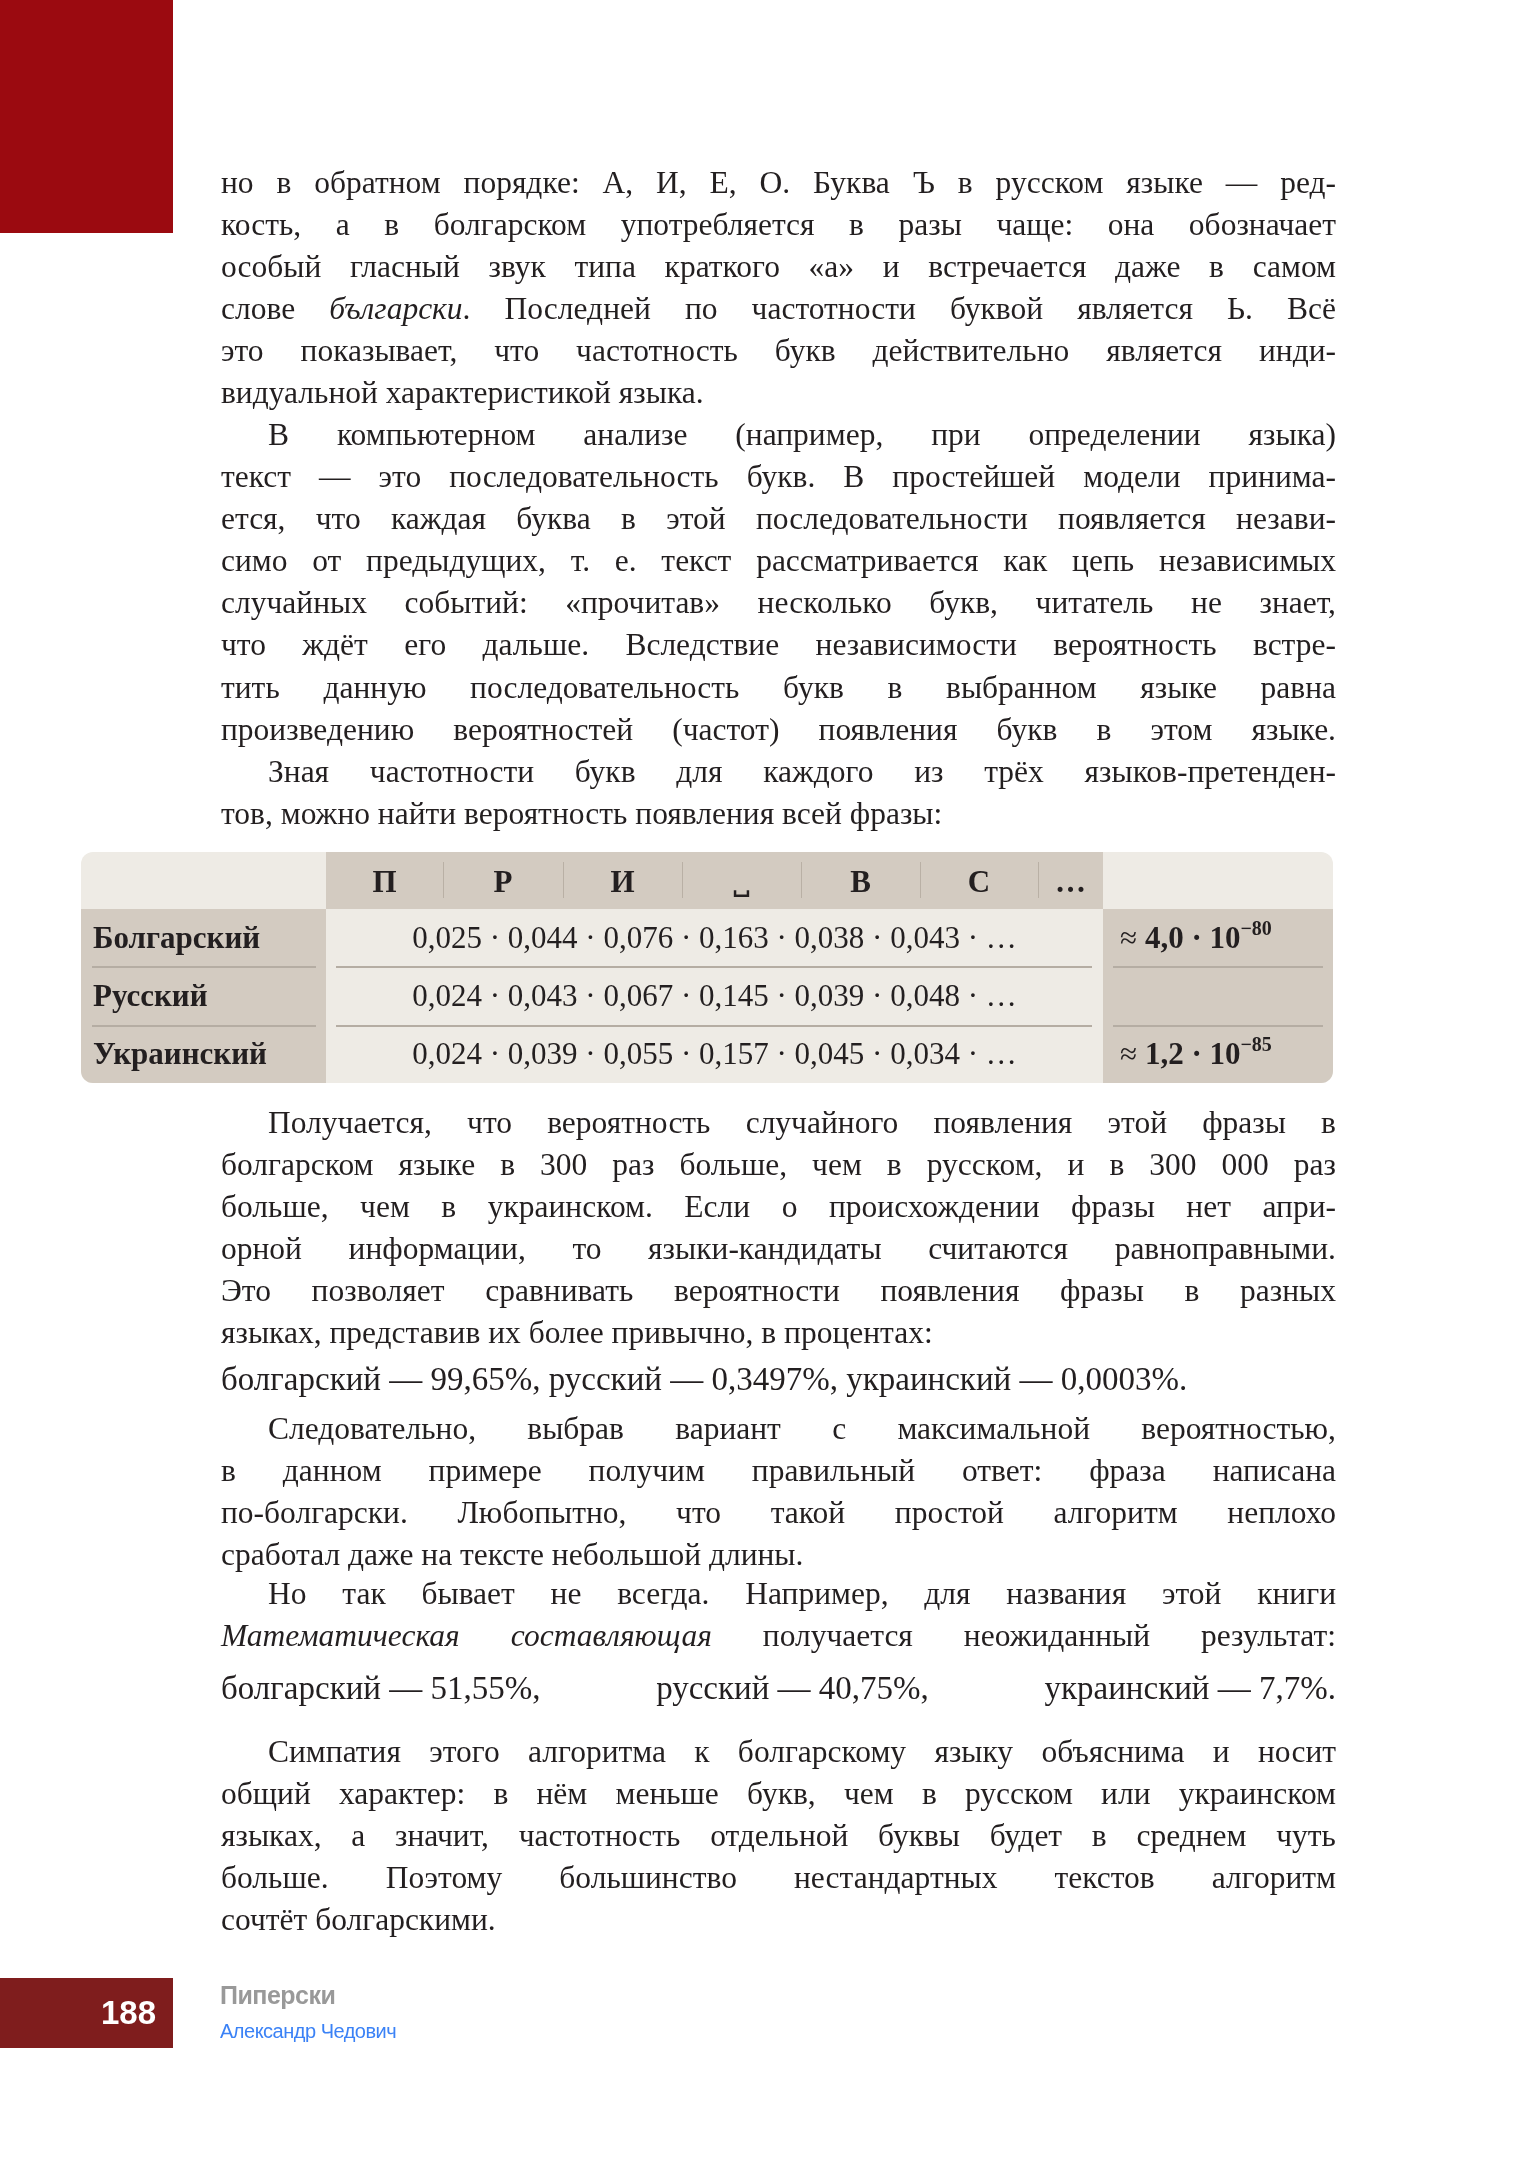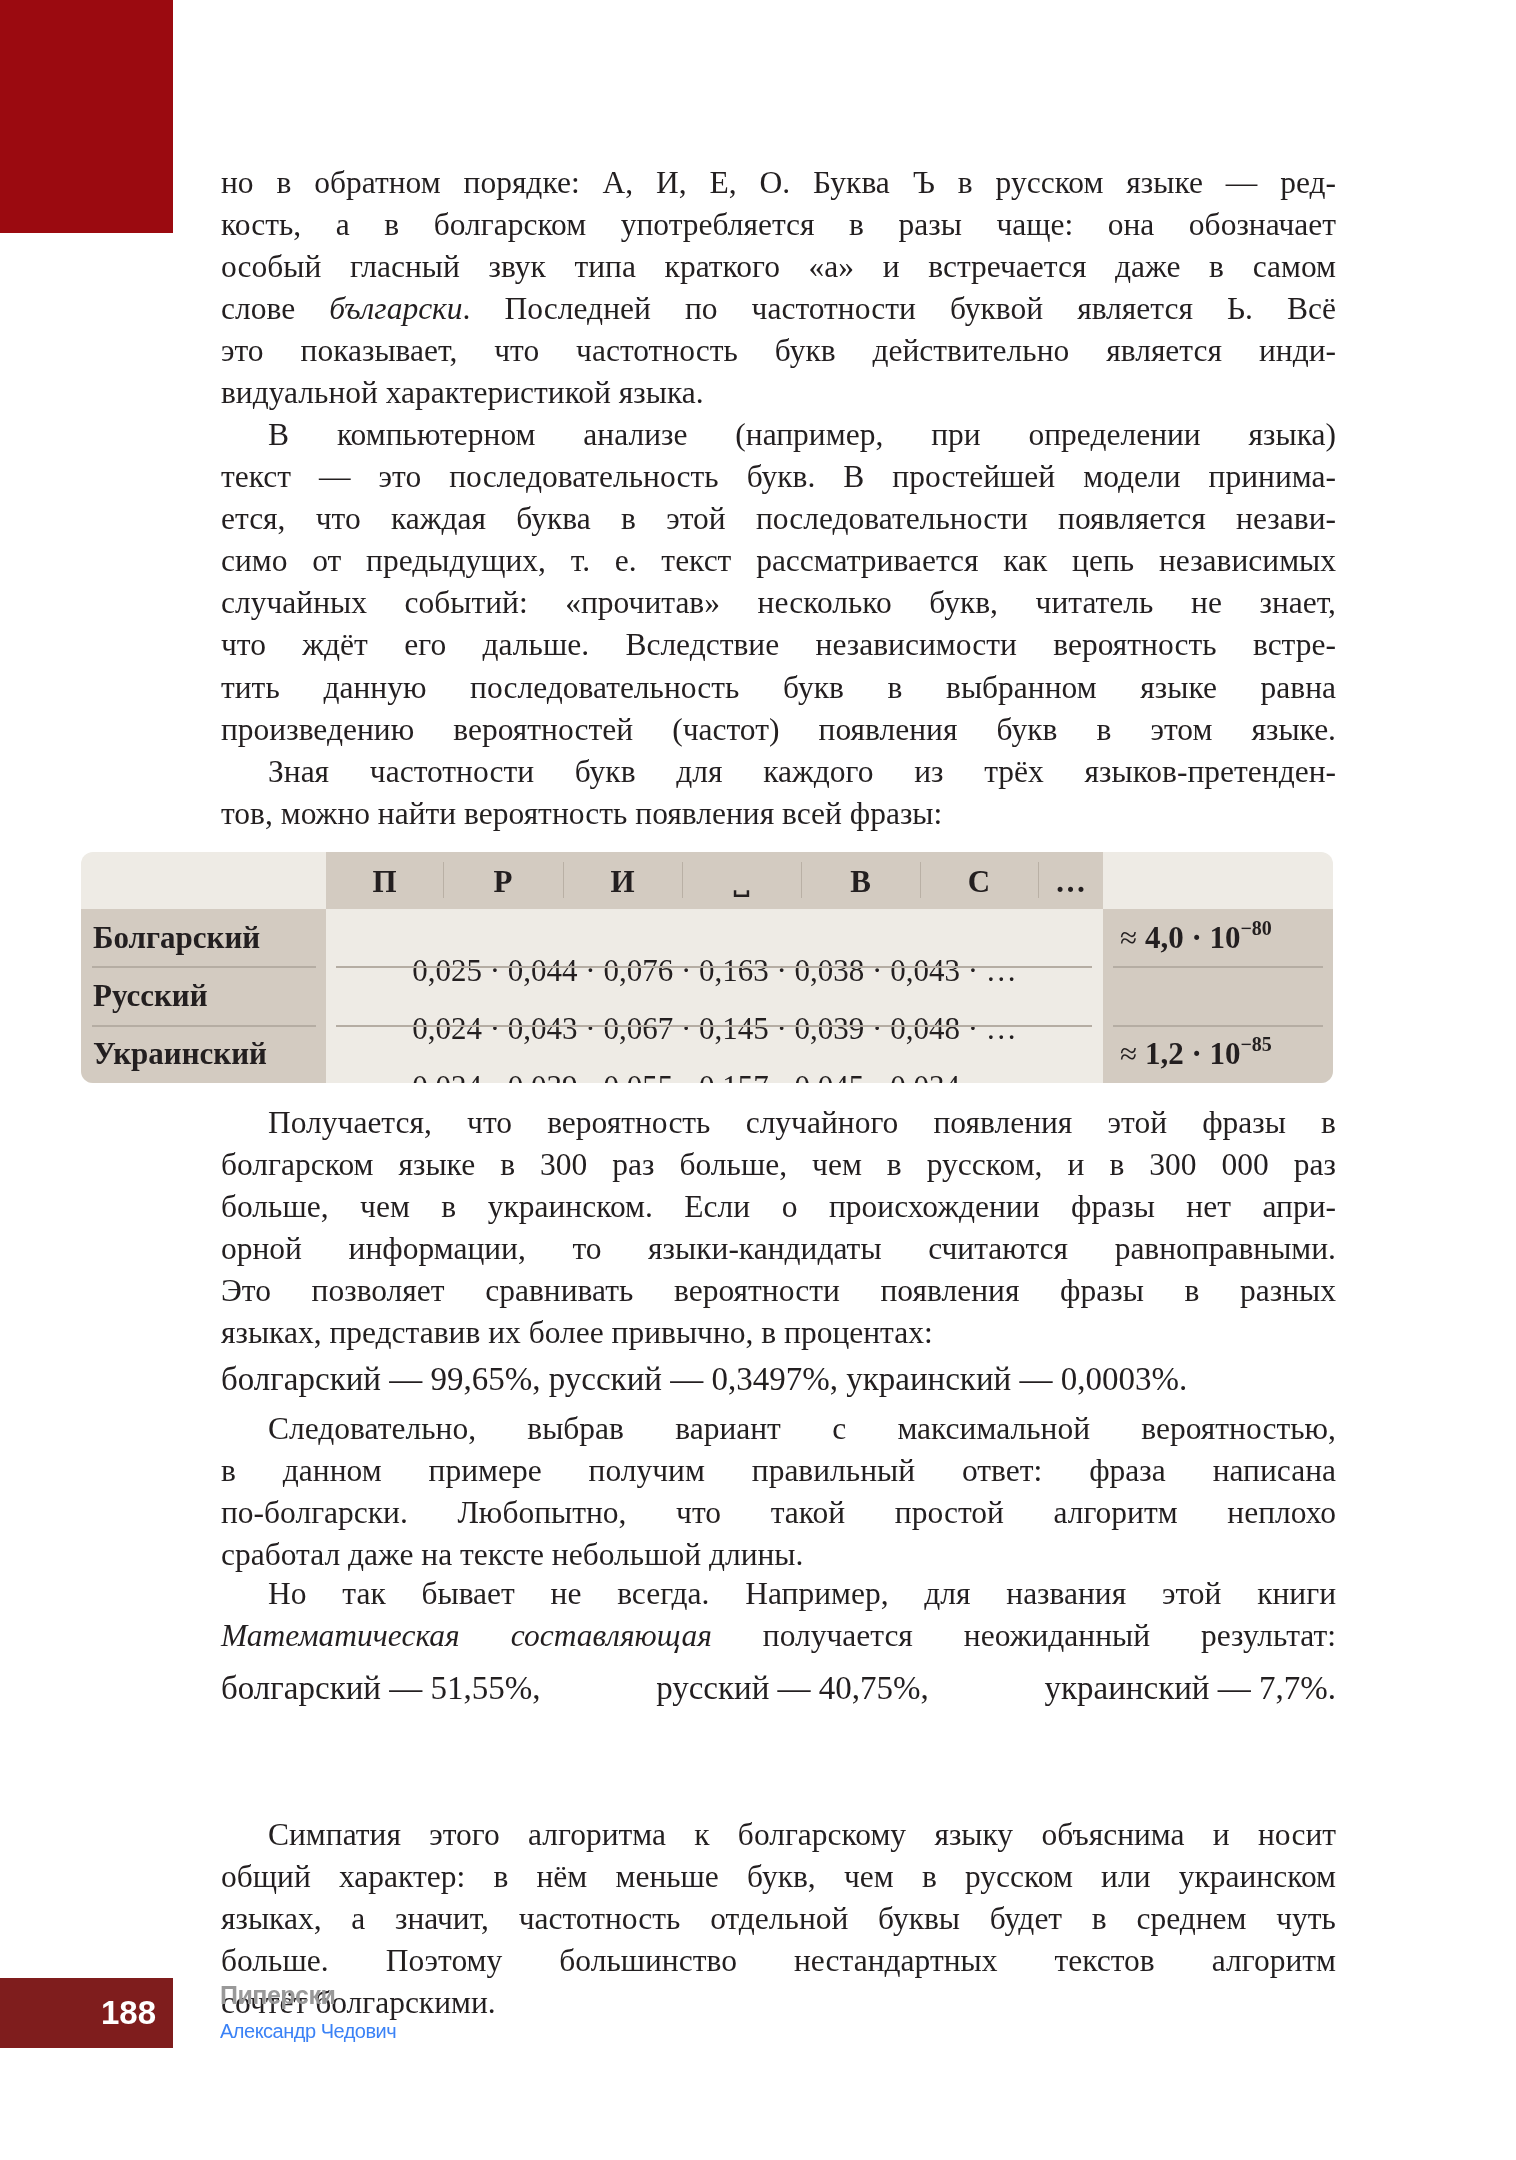--- a/index.html
+++ b/index.html
@@ -17,21 +17,21 @@
   
   .freq-table { position:absolute; left:81px; top:852px; width:1252px; height:231px;
                 border-radius:12px; overflow:hidden; background:#eeebe5; }
   .hdr-row { position:absolute; left:245px; top:0; width:777px; height:57px; background:#d3cbc1; }
   .hdr-letter { position:absolute; top:0; height:57px; line-height:60px; text-align:center;
                 font-weight:bold; font-size:31px; }
   .hdr-sep { position:absolute; top:10px; width:1px; height:36px; background:#b9b0a5; }
   .label-col { position:absolute; left:0; top:57px; width:245px; height:174px; background:#d3cbc1; }
   .row-label { position:absolute; left:12px; font-weight:bold; font-size:31px; height:58px; line-height:58px; }
   .row-values { position:absolute; left:245px; width:777px; font-size:31px; height:58px; line-height:58px;
-                text-align:center; white-space:nowrap;margin-top:33px; }
+                text-align:center; white-space:nowrap; }
   .result-col { position:absolute; left:1022px; top:57px; width:230px; height:174px; background:#d3cbc1; }
   .result { position:absolute; left:1022px; width:186px; height:58px; line-height:58px; text-align:center;
             font-weight:bold; font-size:31px; white-space:nowrap; }
   .result sup { font-size:20px; vertical-align:0; position:relative; top:-13px; }
   .result .approx { font-weight:normal; }
   .sep { position:absolute; height:2px; background:#b5ada3; }
 
   
   .page-num-box { position:absolute; left:0; top:1978px; width:173px; height:70px; background:#7f1d1d; }
   .page-num { position:absolute; right:17px; top:0; line-height:70px; color:#ffffff;
@@ -132,21 +132,21 @@
   <span class="line indent">Но так бывает не всегда. Например, для названия этой книги</span>
   <span class="line"><span class="it">Математическая составляющая</span><span> получается неожиданный результат:</span></span>
 </div>
 
 <div class="formula-line spread" style="top:1667px;">
   <span>болгарский — 51,55%,</span>
   <span>русский — 40,75%,</span>
   <span>украинский — 7,7%.</span>
 </div>
 
-<div class="text-block" style="top:1814px;">
+<div class="text-block" style="top:1731px;">
   <span class="line indent">Симпатия этого алгоритма к болгарскому языку объяснима и носит</span>
   <span class="line">общий характер: в нём меньше букв, чем в русском или украинском</span>
   <span class="line">языках, а значит, частотность отдельной буквы будет в среднем чуть</span>
   <span class="line">больше. Поэтому большинство нестандартных текстов алгоритм</span>
   <span class="line last">сочтёт болгарскими.</span>
 </div>
 
 <div class="page-num-box">
   <span class="page-num">188</span>
 </div>

